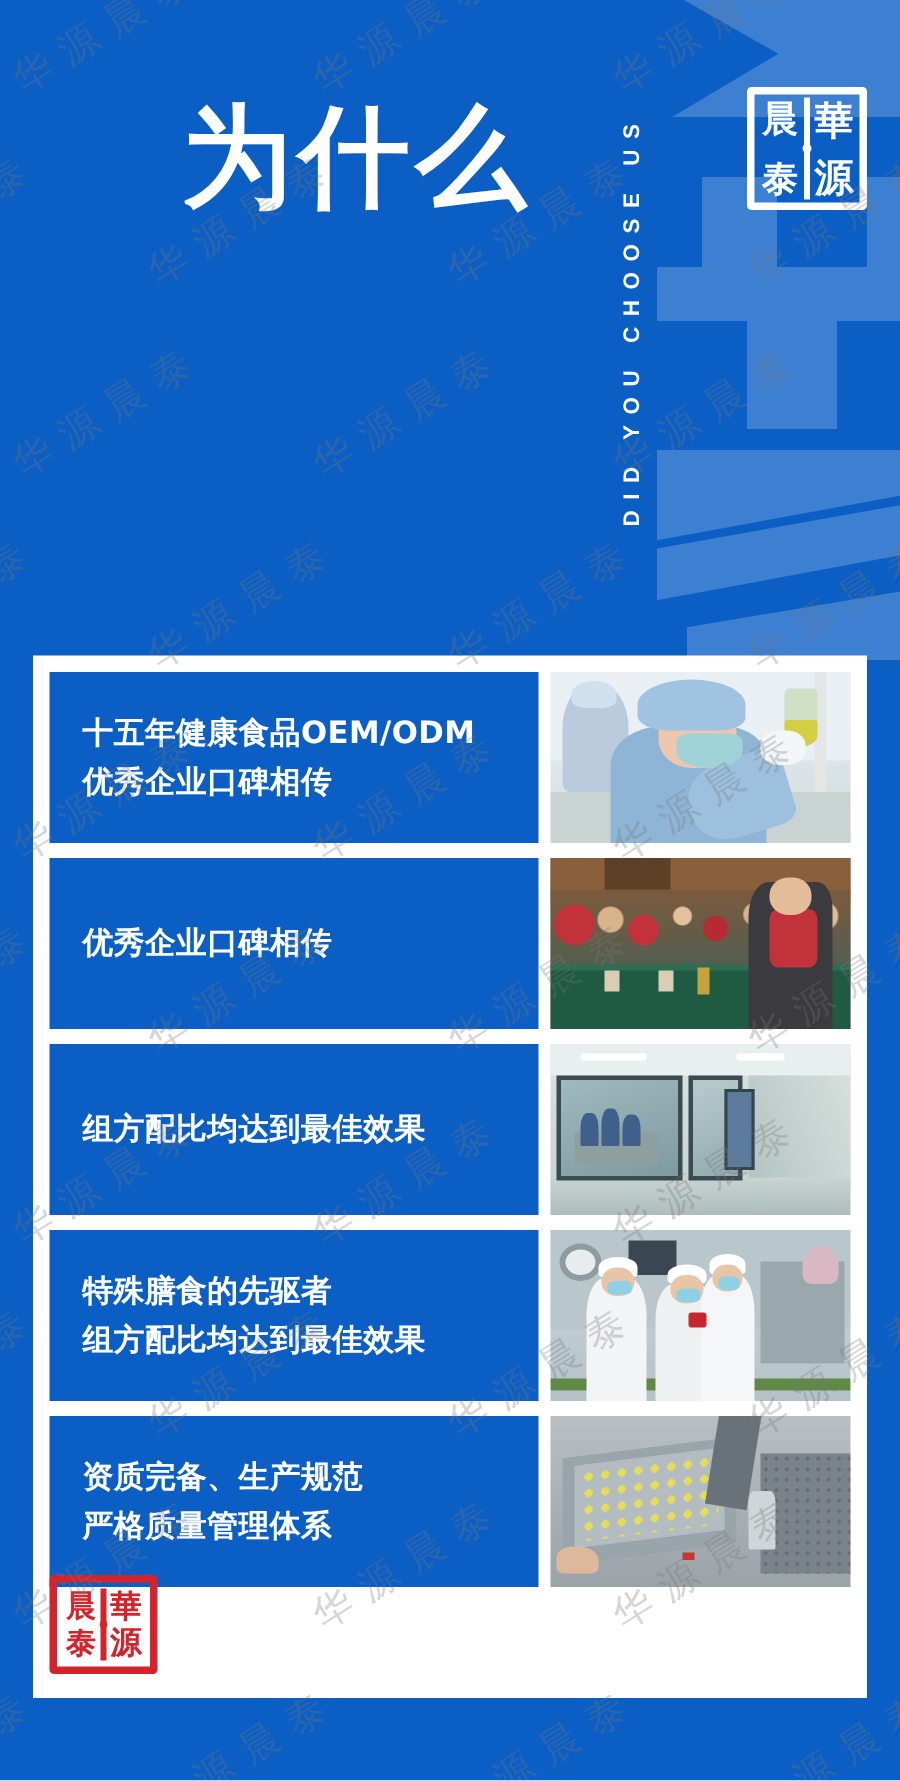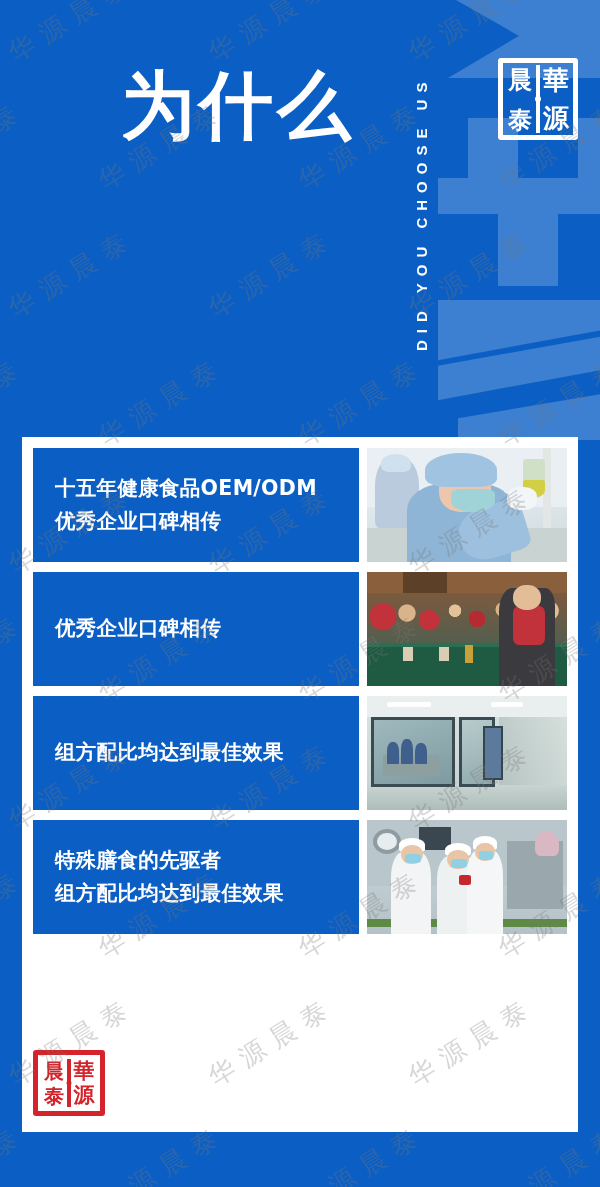--- a/index.html
+++ b/index.html
@@ -419,20 +419,37 @@
             <div class="p2h"></div>
             <div class="p2m"></div>
           <div class="p3"></div>
             <div class="p3c"></div>
             <div class="p3h"></div>
             <div class="p3m"></div>
           <div class="red"></div>
         </div>
       </div>
 
+      <div class="row">
+        <div class="row-text">
+          <div class="line">资质完备、生产规范</div>
+          <div class="line">严格质量管理体系</div>
+        </div>
+        <div class="row-photo ph5">
+          <div class="mat"></div>
+            <div class="matdots"></div>
+          <div class="tray"></div>
+            <div class="tray2"></div>
+            <div class="dots"></div>
+          <div class="arm5"></div>
+            <div class="post"></div>
+          <div class="hand"></div>
+            <div class="redbit"></div>
+        </div>
+      </div>
 
     </div>
 
     <div class="banner">
       <div class="seal-red">
         <div class="divider"></div>
         <div class="glyph g-hua">華</div>
         <div class="glyph g-yuan">源</div>
         <div class="glyph g-chen">晨</div>
         <div class="glyph g-tai">泰</div>

